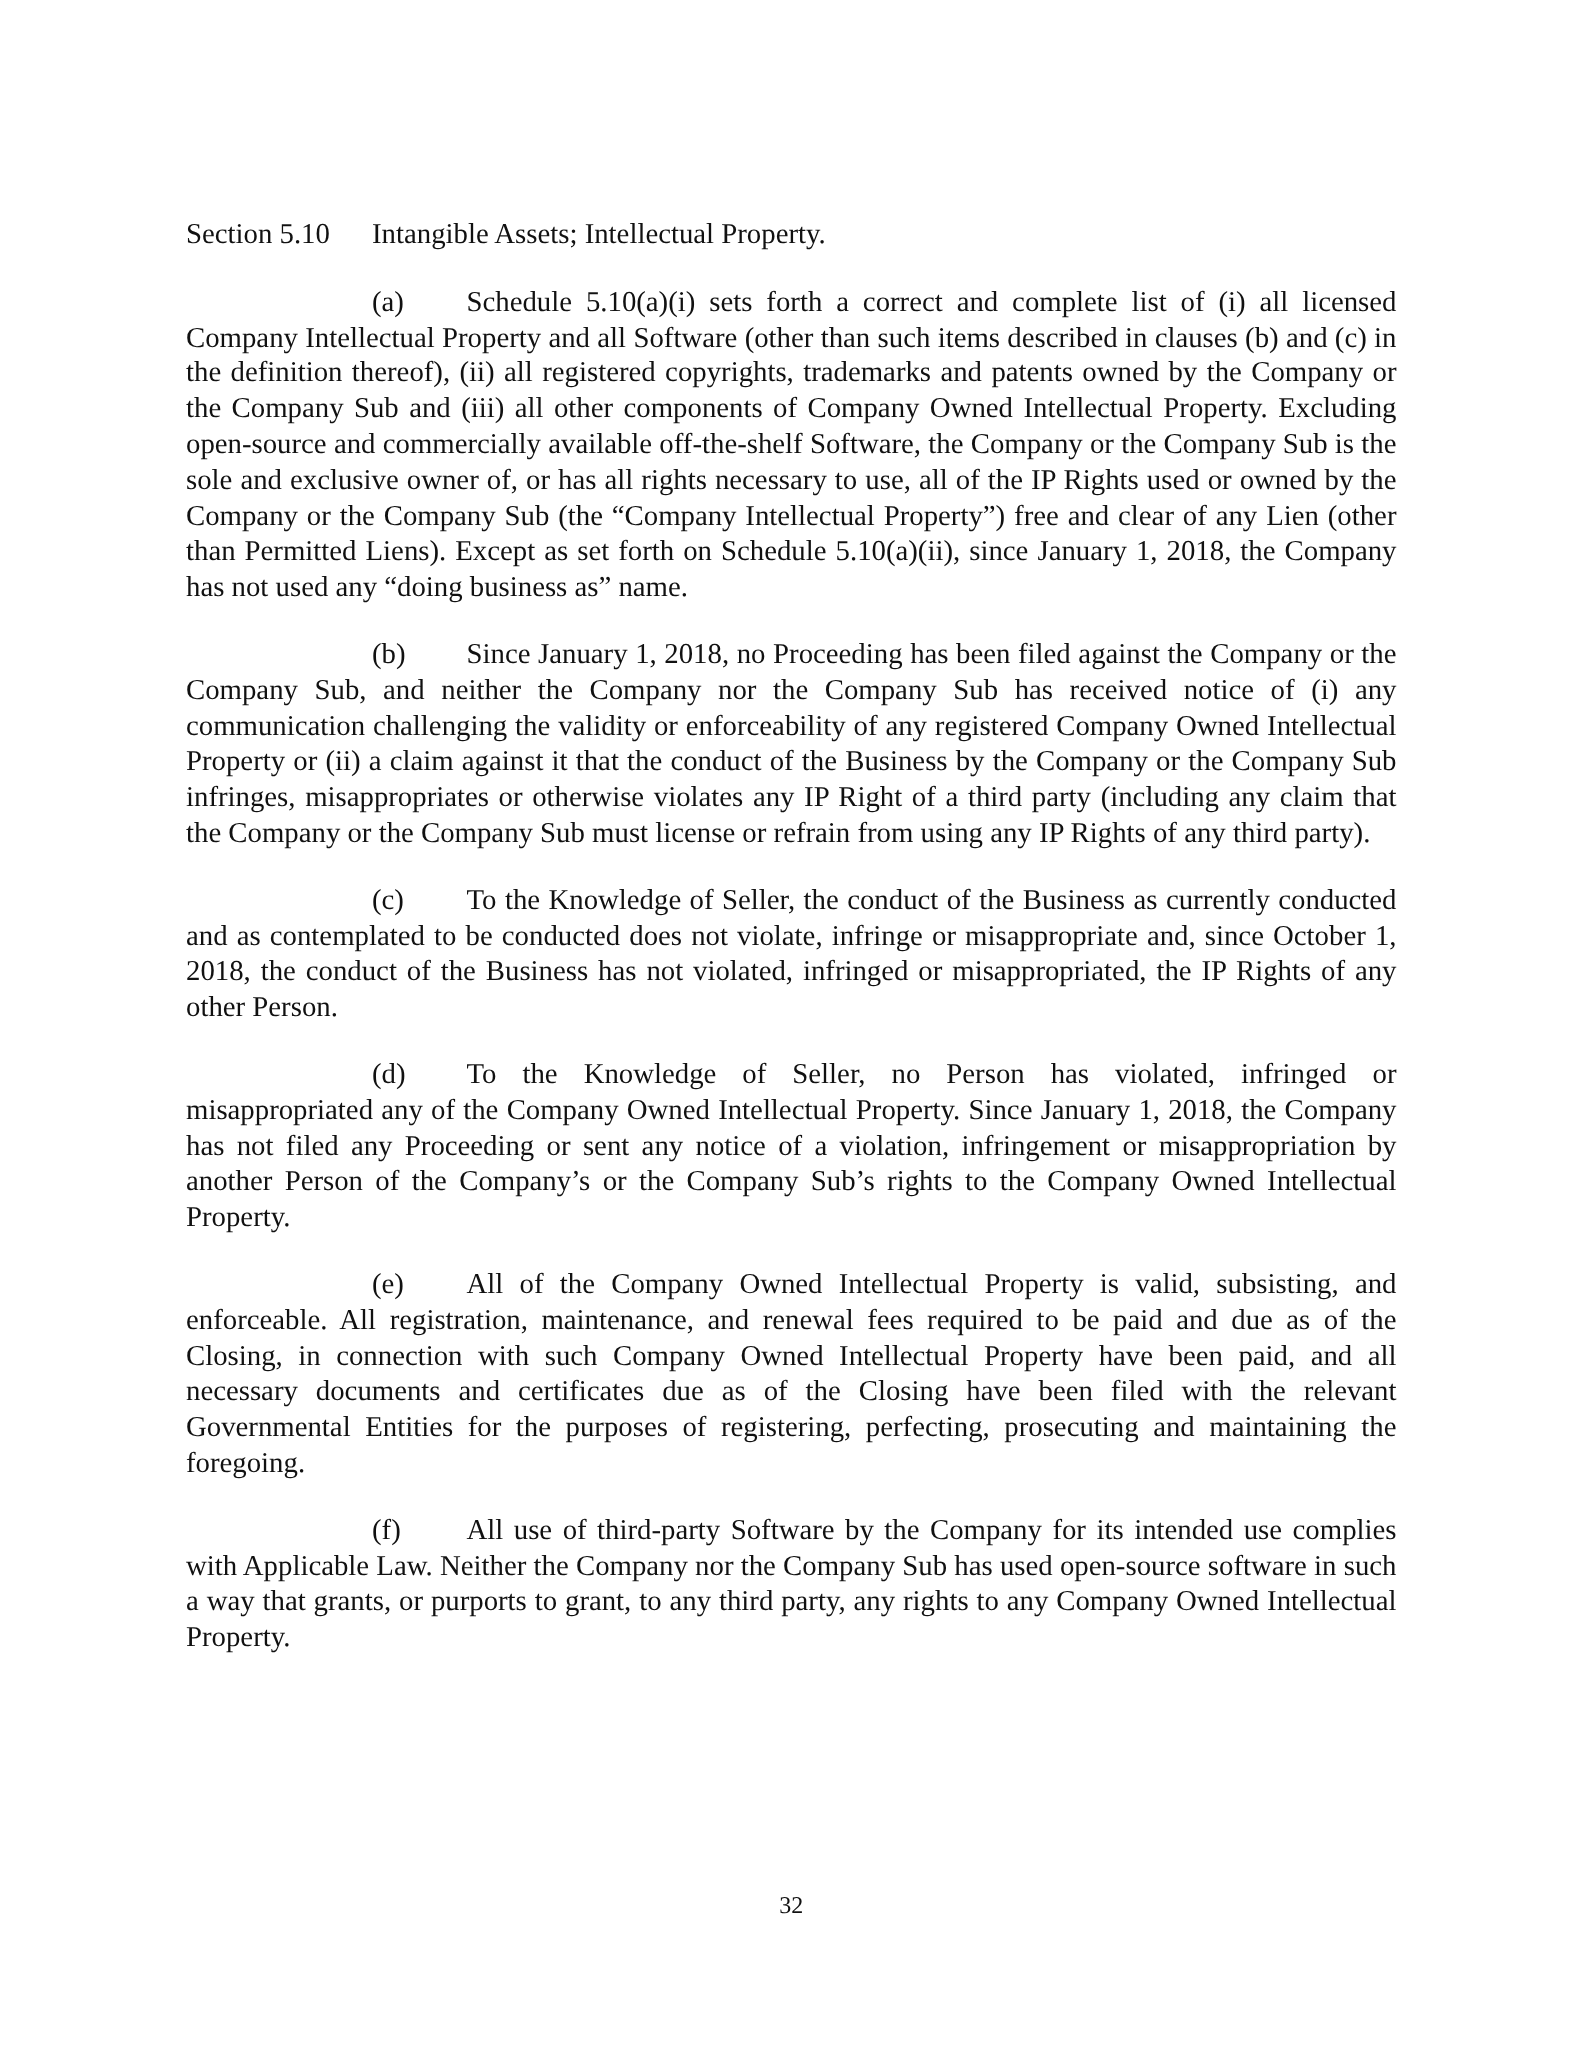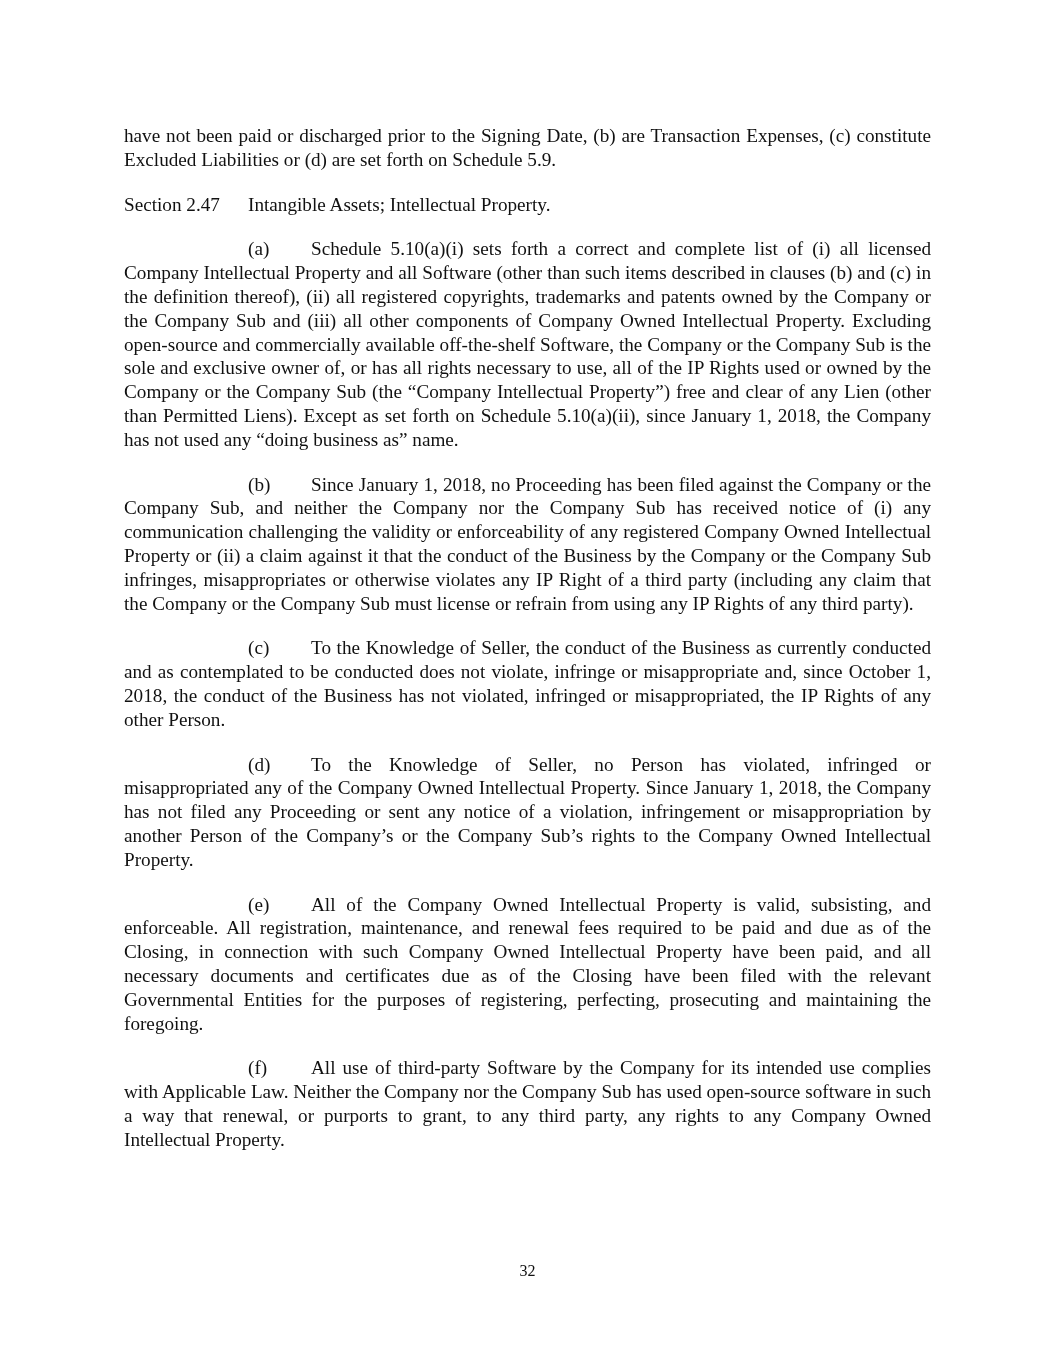--- a/index.html
+++ b/index.html
@@ -17,24 +17,23 @@
   .label { display: inline-block; margin-left: 124px; width: 63px; }
   .page-num {
     position: absolute; left: 0; width: 1055px; top: 1262px; text-align: center;
     font-family: "Liberation Serif", "DejaVu Serif", serif; font-size: 16px; color: #111;
   }
 </style>
 </head>
 <body>
 
 <div class="page">
-  <p>have not been paid or discharged prior to the Signing Date, (b) are Transaction Expenses, (c) constitute Excluded Liabilities or (d) are set forth on Schedule 5.9.</p>
 
   <p class="gap heading">
-    <span class="sec-num">Section 2.47</span><span class="u">Intangible Assets; Intellectual Property</span><span>.</span>
+    <span class="sec-num">Section 5.10</span><span class="u">Intangible Assets; Intellectual Property</span><span>.</span>
   </p>
 
   <p class="gap">
     <span class="label">(a)</span><span>Schedule 5.10(a)(i) sets forth a correct and complete list of (i) all licensed Company Intellectual Property and all Software (other than such items described in clauses (b) and (c) in the definition thereof), (ii) all registered copyrights, trademarks and patents owned by the Company or the Company Sub and (iii) all other components of Company Owned Intellectual Property.  Excluding open-source and commercially available off-the-shelf Software, the Company or the Company Sub is the sole and exclusive owner of, or has all rights necessary to use, all of the IP Rights used or owned by the Company or the Company Sub (the “</span><span class="u">Company Intellectual Property</span><span>”) free and clear of any Lien (other than Permitted Liens).  Except as set forth on Schedule 5.10(a)(ii), since January 1, 2018, the Company has not used any “doing business as” name.</span>
   </p>
 
   <p class="gap">
     <span class="label">(b)</span><span>Since January 1, 2018, no Proceeding has been filed against the Company or the Company Sub, and neither the Company nor the Company Sub has received notice of (i) any communication challenging the validity or enforceability of any registered Company Owned Intellectual Property or (ii) a claim against it that the conduct of the Business by the Company or the Company Sub infringes, misappropriates or otherwise violates any IP Right of a third party (including any claim that the Company or the Company Sub must license or refrain from using any IP Rights of any third party).</span>
   </p>
 
@@ -44,17 +43,17 @@
 
   <p class="gap">
     <span class="label">(d)</span><span>To the Knowledge of Seller, no Person has violated, infringed or misappropriated any of the Company Owned Intellectual Property.  Since January 1, 2018, the Company has not filed any Proceeding or sent any notice of a violation, infringement or misappropriation by another Person of the Company’s or the Company Sub’s rights to the Company Owned Intellectual Property.</span>
   </p>
 
   <p class="gap">
     <span class="label">(e)</span><span>All of the Company Owned Intellectual Property is valid, subsisting, and enforceable.  All registration, maintenance, and renewal fees required to be paid and due as of the Closing, in connection with such Company Owned Intellectual Property have been paid, and all necessary documents and certificates due as of the Closing have been filed with the relevant Governmental Entities for the purposes of registering, perfecting, prosecuting and maintaining the foregoing.</span>
   </p>
 
   <p class="gap">
-    <span class="label">(f)</span><span>All use of third-party Software by the Company for its intended use complies with Applicable Law.  Neither the Company nor the Company Sub has used open-source software in such a way that renewal, or purports to grant, to any third party, any rights to any Company Owned Intellectual Property.</span>
+    <span class="label">(f)</span><span>All use of third-party Software by the Company for its intended use complies with Applicable Law.  Neither the Company nor the Company Sub has used open-source software in such a way that grants, or purports to grant, to any third party, any rights to any Company Owned Intellectual Property.</span>
   </p>
 </div>
 
 <div class="page-num">32</div>
 
 </body></html>

